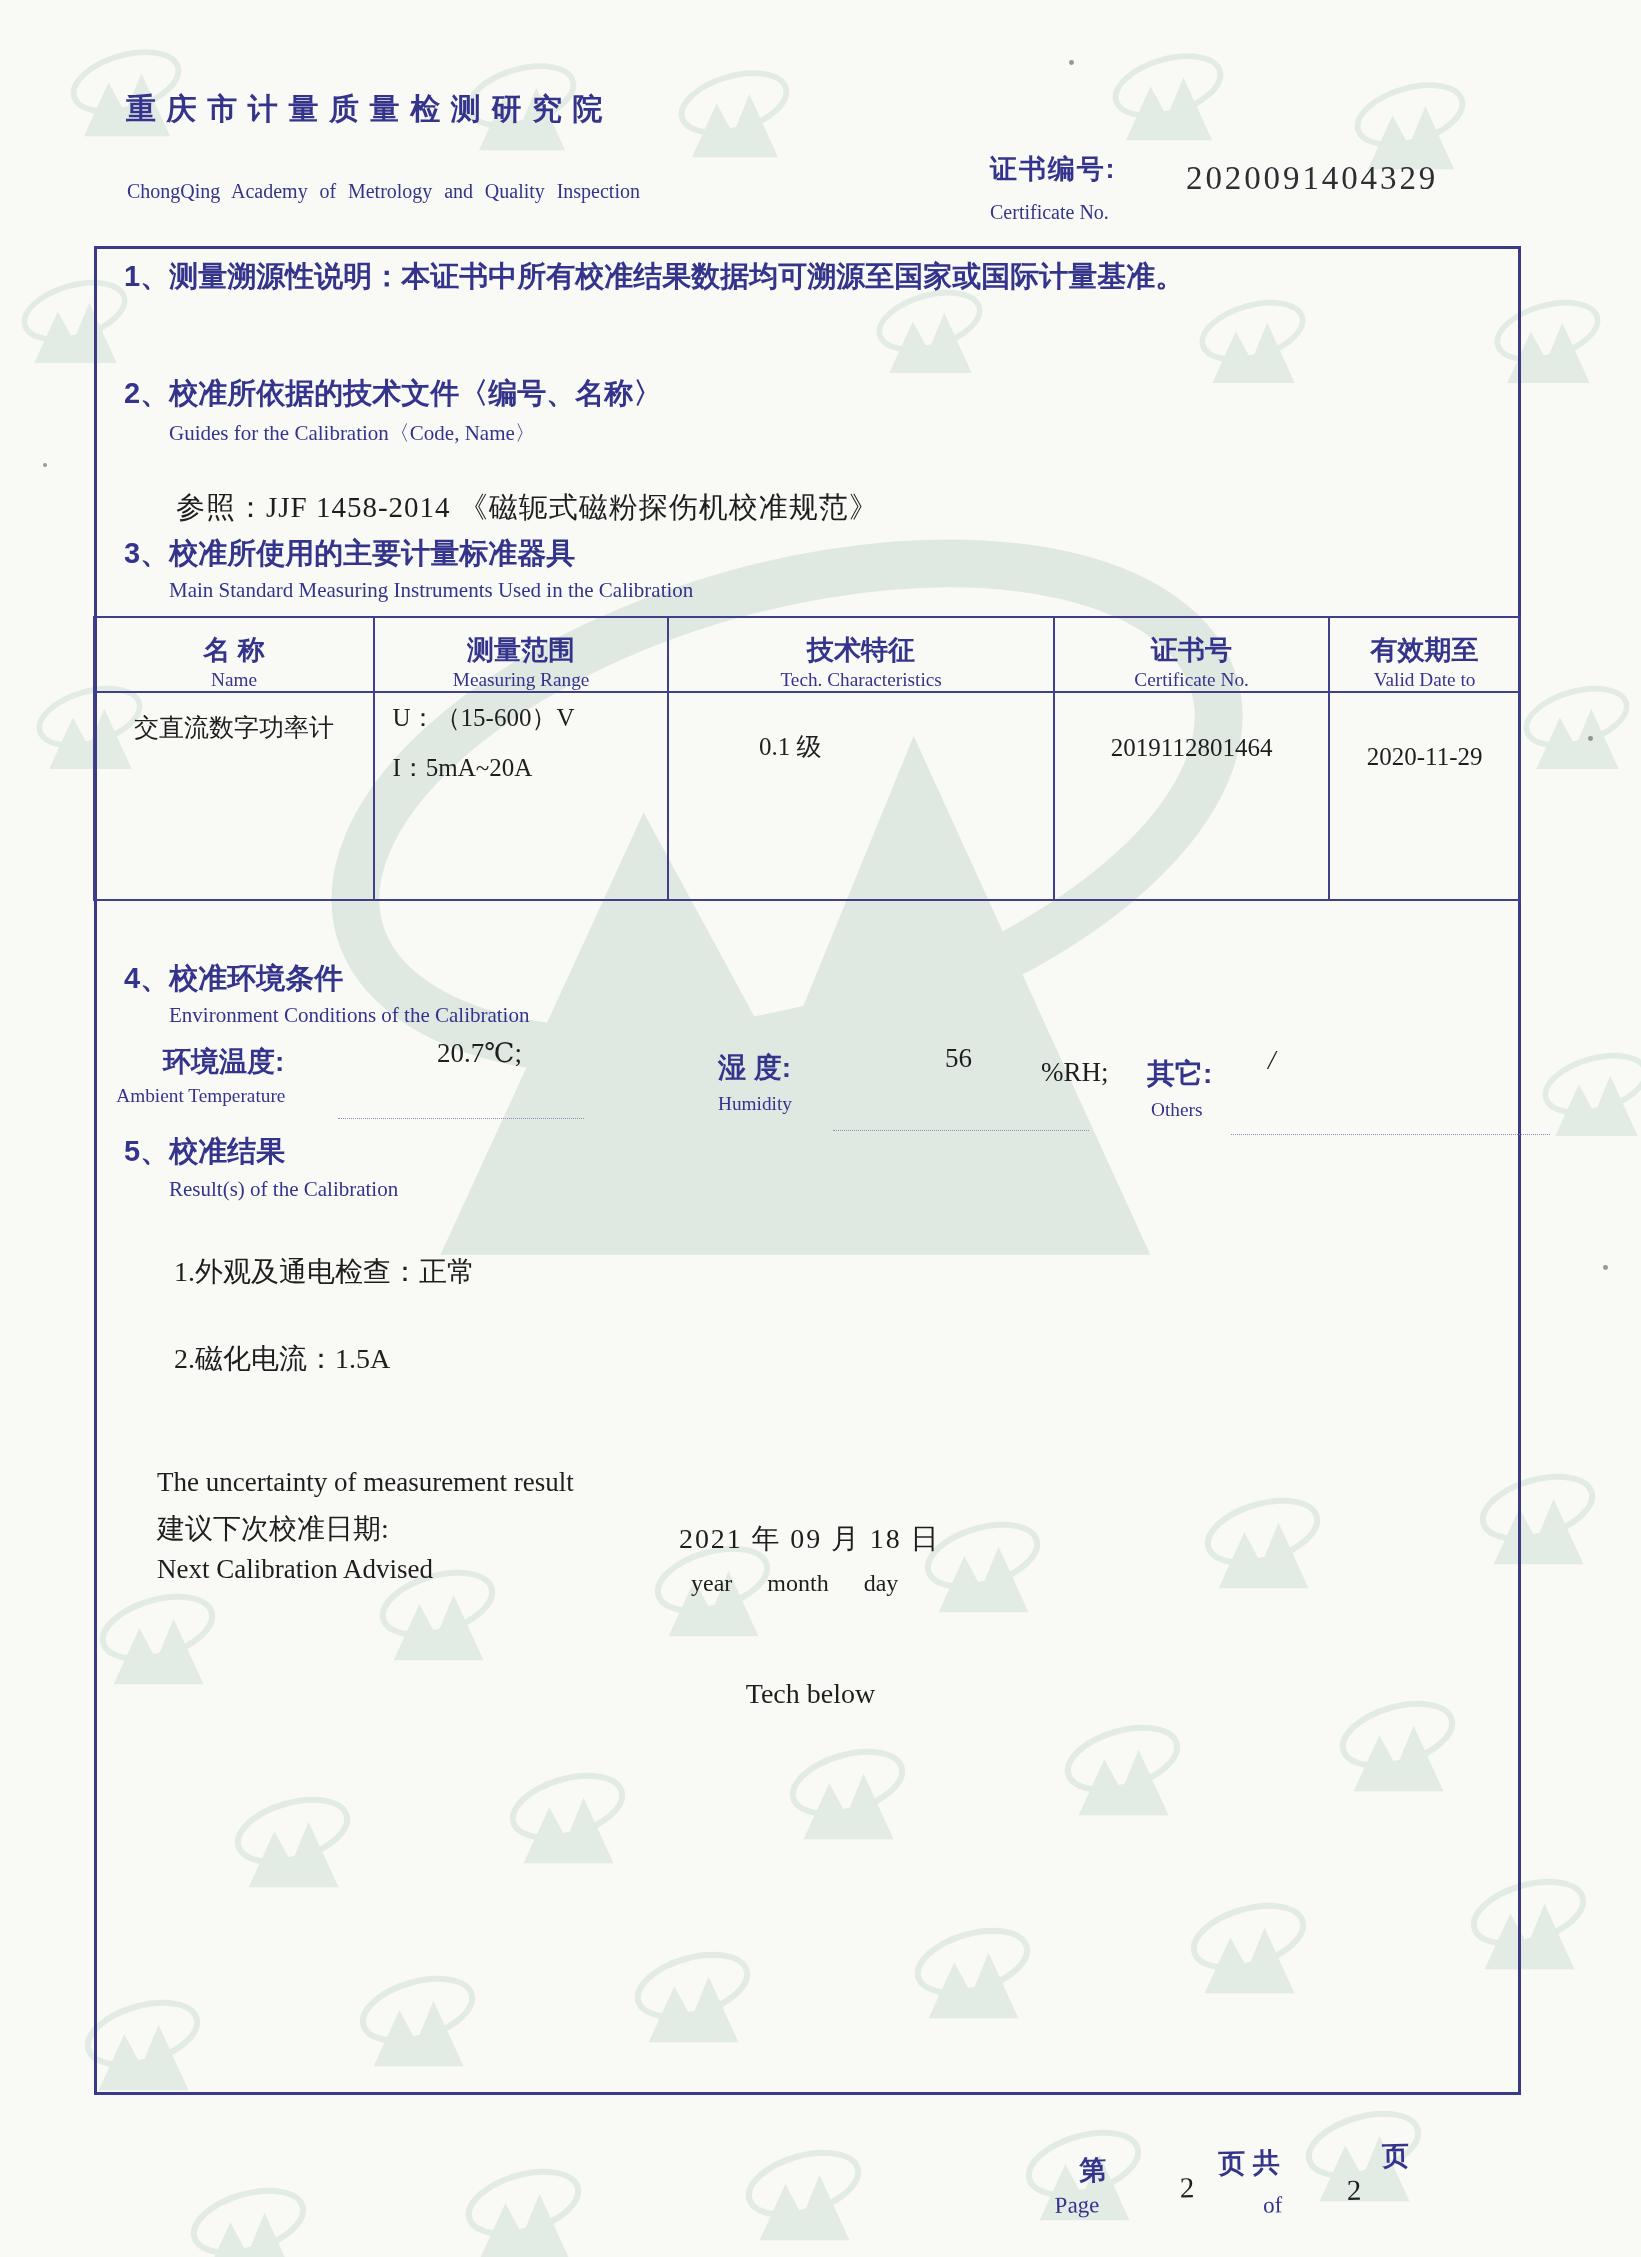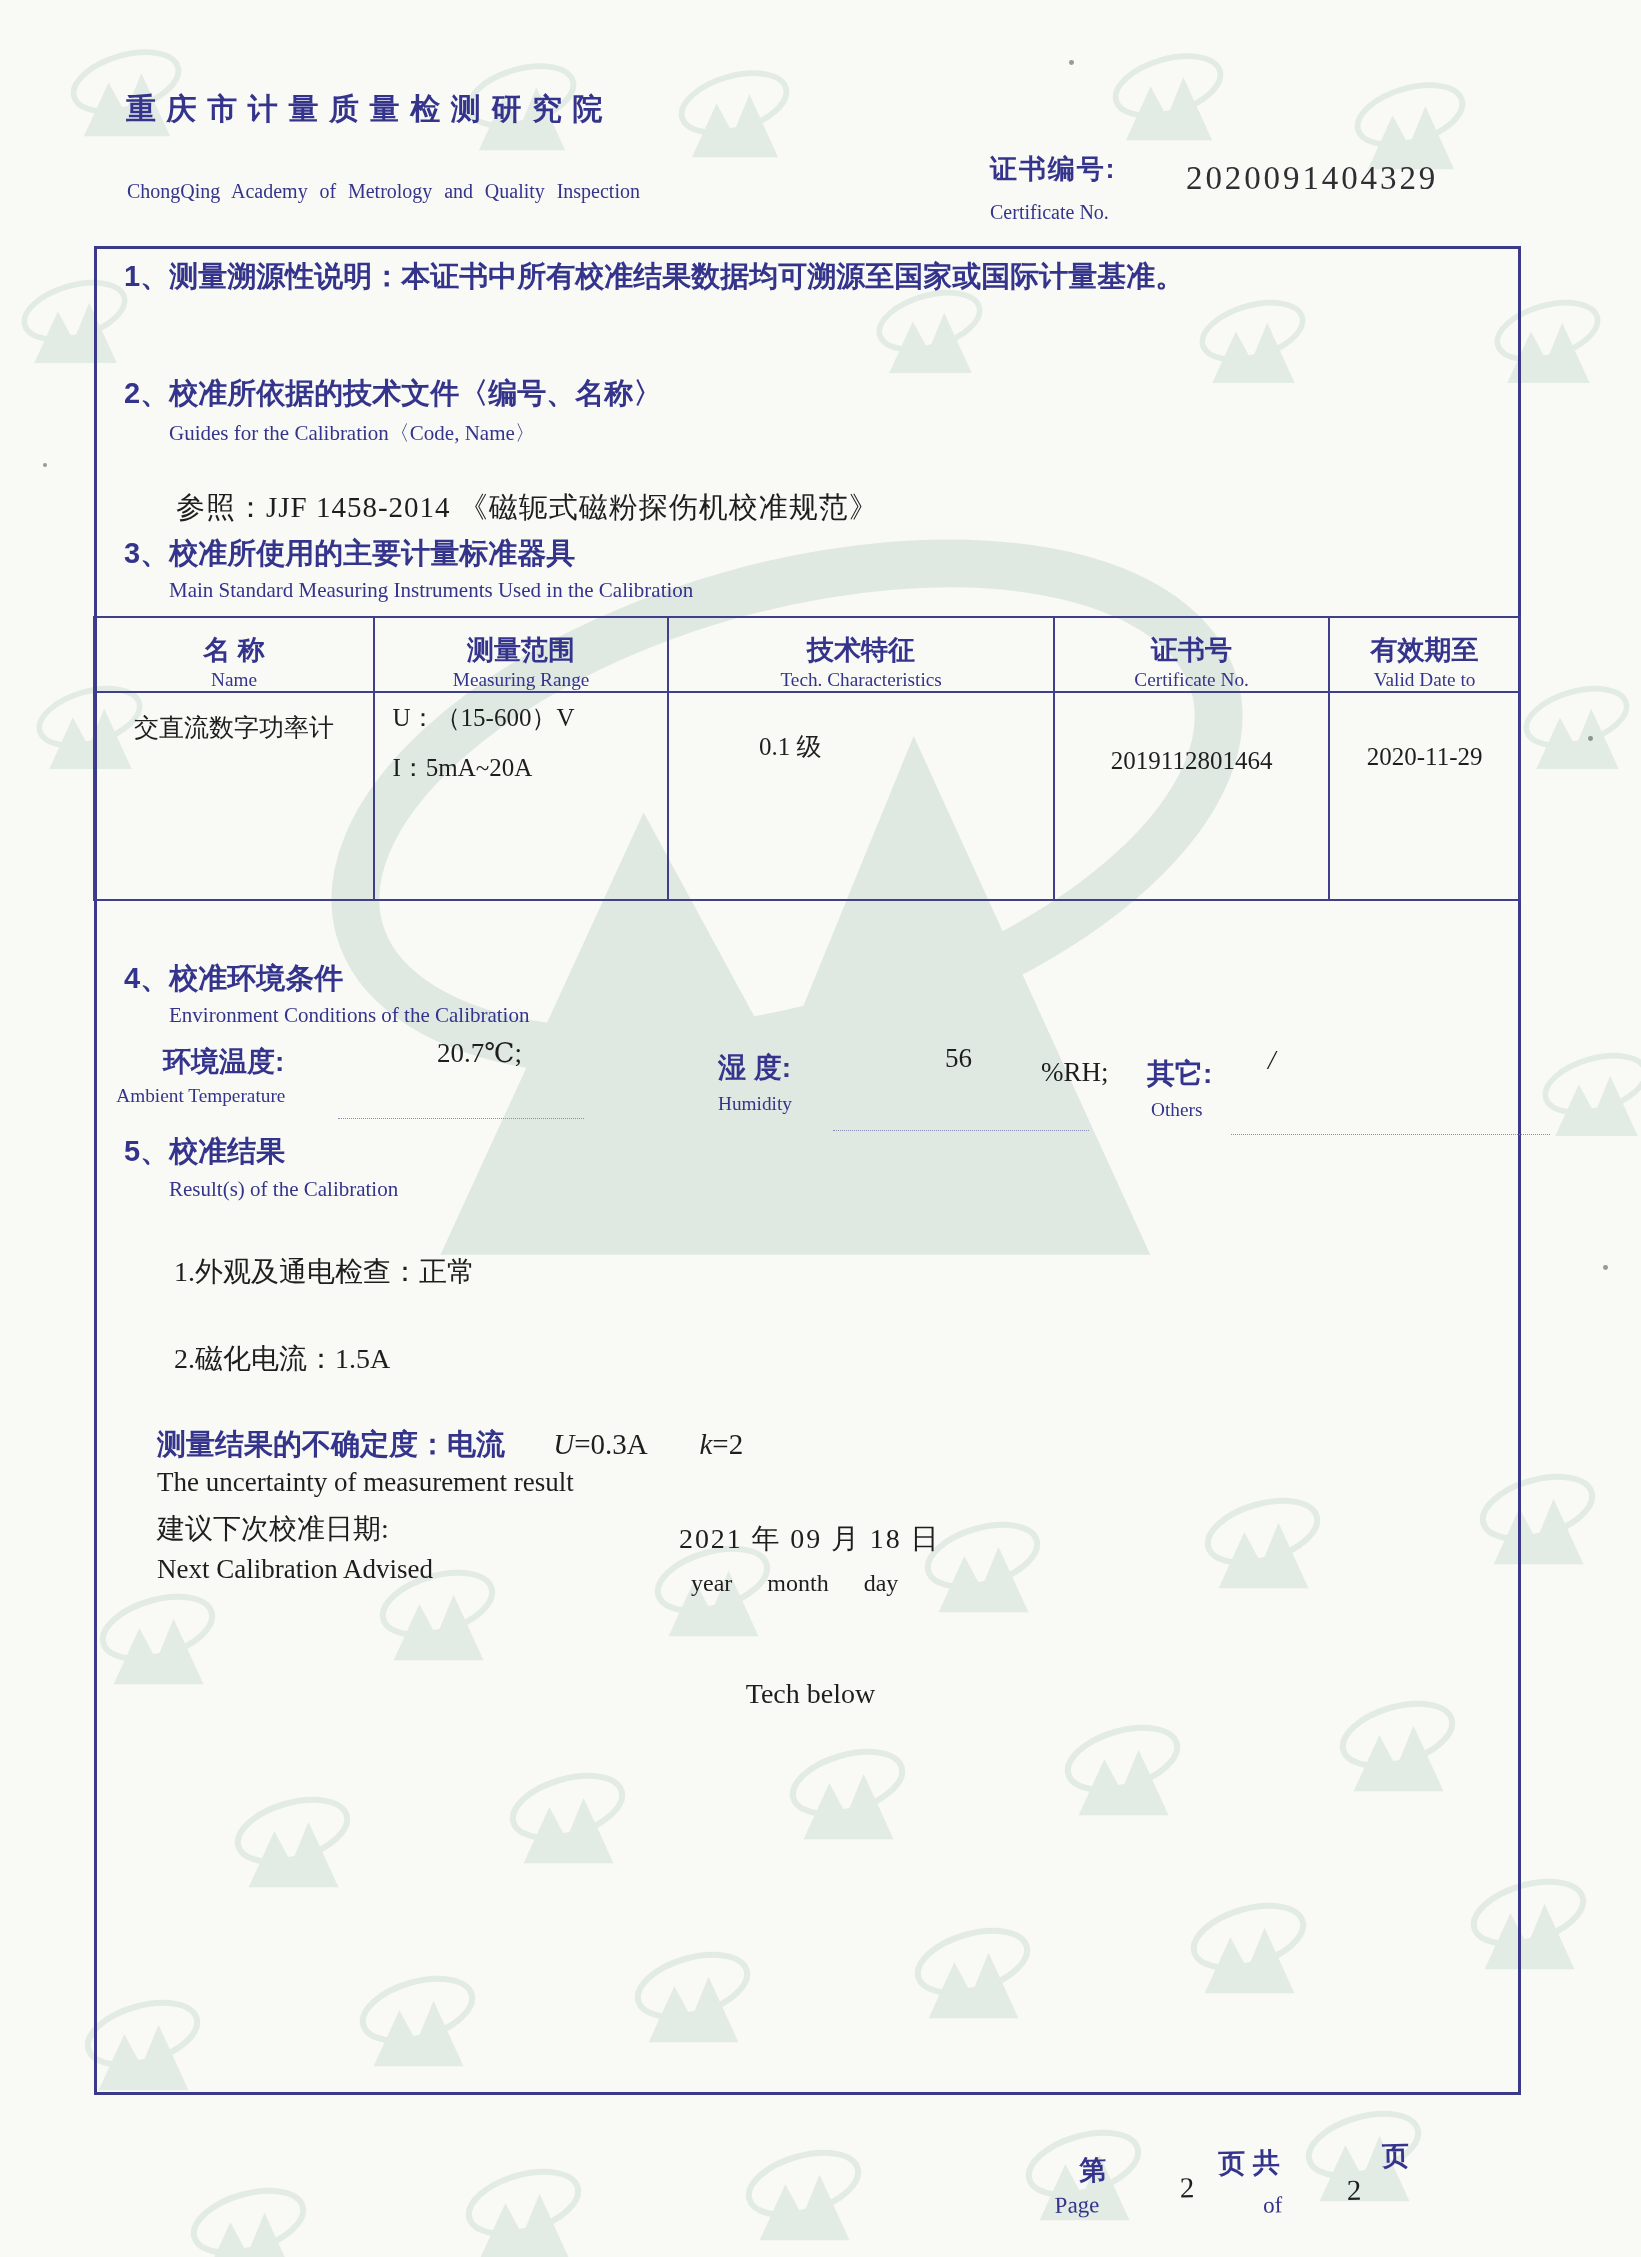--- a/index.html
+++ b/index.html
@@ -229,21 +229,21 @@
           <div class="cell-val" style="padding-top:17.4px">交直流数字功率计</div>
         </td>
         <td style="text-align:left;padding-left:17.4px">
           <div class="cell-val" style="padding-top:7.7px">U：（15-600）V</div>
           <div class="cell-val" style="padding-top:17.4px">I：5mA~20A</div>
         </td>
         <td style="text-align:left;padding-left:90px">
           <div class="cell-val" style="padding-top:37px">0.1 级</div>
         </td>
         <td>
-          <div class="cell-val" style="padding-top:54px">2019112801464</div>
+          <div class="cell-val" style="padding-top:41px">2019112801464</div>
         </td>
         <td>
           <div class="cell-val" style="padding-top:50px">2020-11-29</div>
         </td>
       </tr>
     </tbody>
       </table>
 
     <div class="abs cn-head s-title" style="left:27px;top:712px">4、校准环境条件</div>
     <div class="abs en-blue s-sub" style="left:72px;top:754px">Environment Conditions of the Calibration</div>
@@ -265,25 +265,20 @@
       <div class="abs en-blue" style="left:1054px;top:56px;font-size:19.3px">Others</div>
       <div class="uline" style="left:1134px;top:91px;width:319px"></div>
     </div>
 
     <div class="abs cn-head s-title" style="left:27px;top:885px">5、校准结果</div>
     <div class="abs en-blue s-sub" style="left:72px;top:928px">Result(s) of the Calibration</div>
 
     <div class="abs val" style="left:77px;top:1004px;font-size:28px">1.外观及通电检查：正常</div>
     <div class="abs val" style="left:77px;top:1091px;font-size:28px">2.磁化电流：1.5A</div>
 
-    <div class="abs" style="left:60px;top:1176px;font-size:29px">
-      <span class="cn-head" style="font-size:29px">测量结果的不确定度：电流</span>
-      <span class="val" style="margin-left:41px"><i>U</i><span>=0.3A</span></span>
-      <span class="val" style="margin-left:46px"><i>k</i><span>=2</span></span>
-    </div>
     <div class="abs val" style="left:60px;top:1218px;font-size:27px">The uncertainty of measurement result</div>
 
     <div class="abs val" style="left:60px;top:1261px;font-size:28px">建议下次校准日期:</div>
     <div class="abs val" style="left:582px;top:1271px;font-size:28px;letter-spacing:1.9px">2021 年 09 月 18 日</div>
     <div class="abs val" style="left:60px;top:1305px;font-size:27px">Next Calibration Advised</div>
     <div class="abs val" style="left:594px;top:1321px;font-size:24px;word-spacing:29px">year month day</div>
 
     <div class="abs val" style="left:0;top:1429px;width:1427px;text-align:center;font-size:28px">Tech below</div>
   </div>
 

